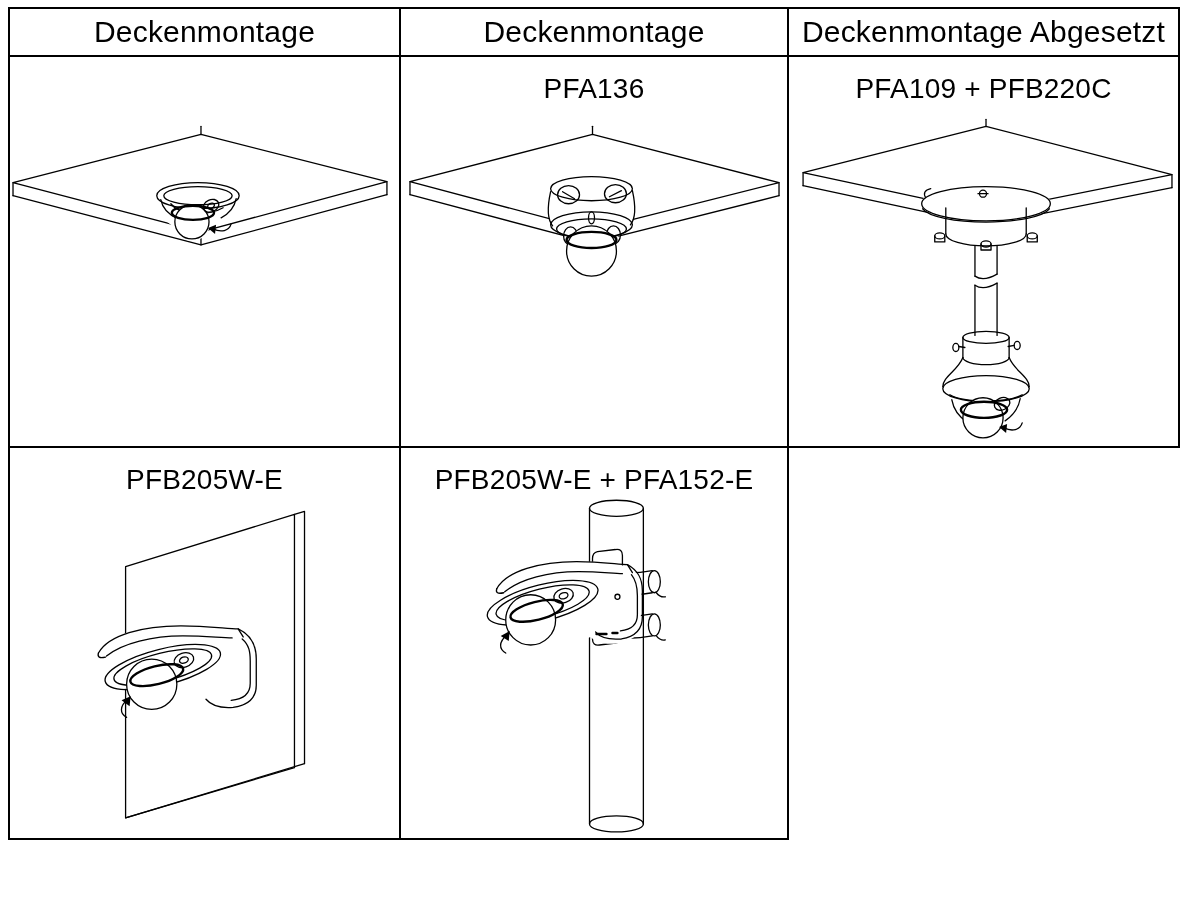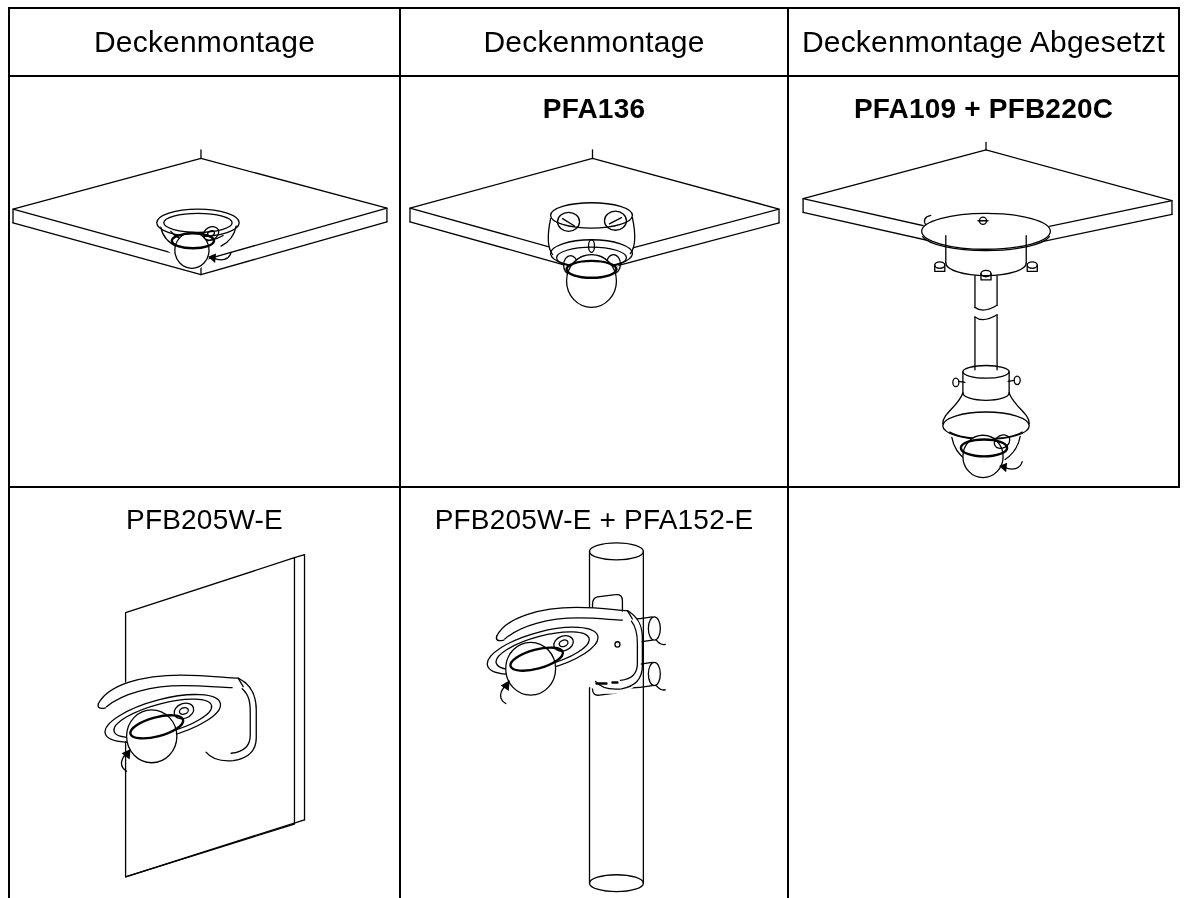--- a/index.html
+++ b/index.html
@@ -1,23 +1,23 @@
 <!DOCTYPE html>
 <html><head>
 <meta charset="utf-8">
 <style>
   html,body{margin:0;padding:0;background:#fff;}
   .stage{position:relative;width:1186px;height:898px;background:#fff;
          font-family:"Liberation Sans",sans-serif;color:#000;overflow:hidden;}
   table.mount{position:absolute;left:8px;top:7px;border-collapse:collapse;table-layout:fixed;}
-  table.mount td{border:2px solid #000;padding:10px;position:relative;background:#fff;}
+  table.mount td{border:2px solid #000;padding:0;position:relative;background:#fff;}
   table.mount td.none{border:none;background:#fff;}
   td.hdr{font-size:30px;text-align:center;vertical-align:middle;font-weight:400;letter-spacing:0.2px;}
   tr.r1 td{height:46px;}
-  tr.r2 td{height:389px;font-weight:bold;}
+  tr.r2 td{height:389px;}
   tr.r3 td{height:47px;}
   tr.r4 td{height:390px;}
   .cell-label{position:absolute;top:16px;left:0;right:0;text-align:center;
               font-size:28px;z-index:2;letter-spacing:0.2px;}
   svg.diagram{position:absolute;left:0;top:0;width:100%;height:100%;z-index:1;display:block;}
   svg.diagram *{vector-effect:non-scaling-stroke;}
   .art{stroke:#000;fill:none;stroke-width:1.3;stroke-linecap:round;stroke-linejoin:round;}
   .artw{stroke:#000;fill:#fff;stroke-width:1.3;stroke-linejoin:round;}
   .occ{fill:#fff;stroke:none;}
   .thick{stroke-width:2.4;}

